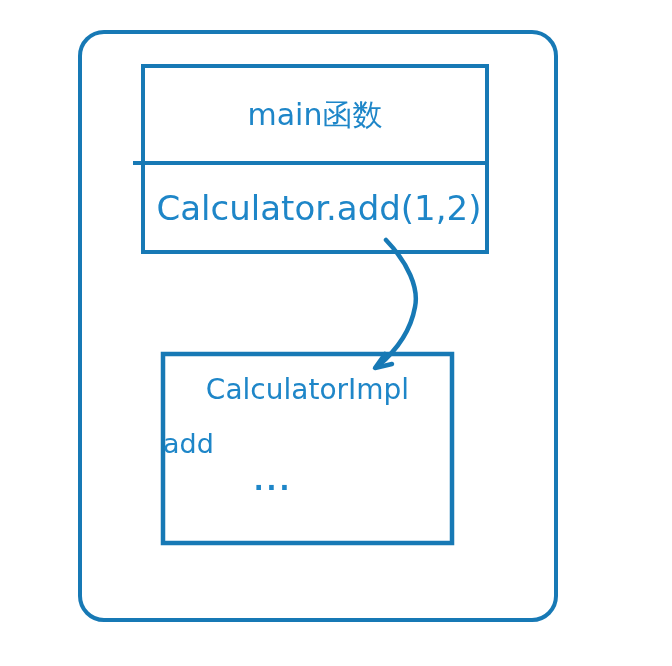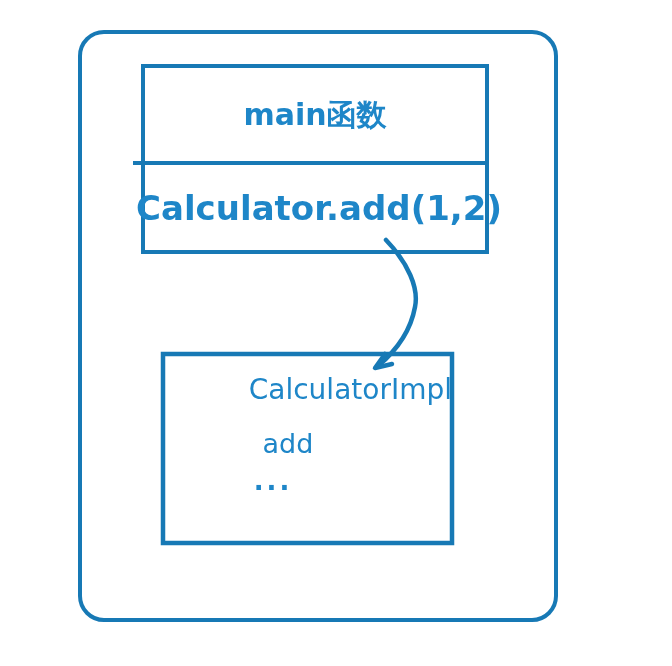--- a/index.html
+++ b/index.html
@@ -29,47 +29,46 @@
     position: absolute;
     color: var(--text);
     white-space: nowrap;
     line-height: 1;
     -webkit-font-smoothing: antialiased;
   }
   .lbl.centered {
     display: flex;
     align-items: center;
     justify-content: center;
-    font-weight: bold;
   }
   .main-title {
     left: 143px; top: 66px;
     width: 344px; height: 97px;
     font-size: 30px;
     font-weight: 500;
   }
   .main-call {
     left: 143px; top: 163px;
     width: 344px; height: 89px;
     font-size: 34px;
     font-weight: 500;
     padding-left: 8px;
     box-sizing: border-box;
   }
   .impl-title {
     left: 163px; top: 376px;
     width: 289px;
-    text-align: right;
+    text-align: center;
     font-size: 28px;
     font-weight: 500;
   }
   .impl-method {
     left: 163px; top: 430px;
     width: 250px;
-    text-align: center;
+    text-align: left;
     font-size: 27px;
     font-weight: 500;
   }
   .impl-ellipsis {
     left: 163px; top: 468px;
     width: 220px;
     text-align: center;
     font-size: 26px;
     font-weight: bold;
     letter-spacing: 3px;

